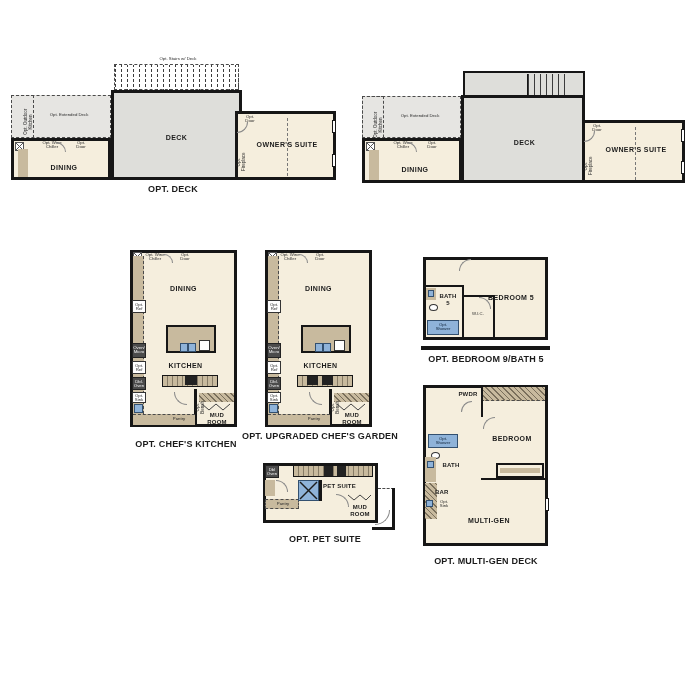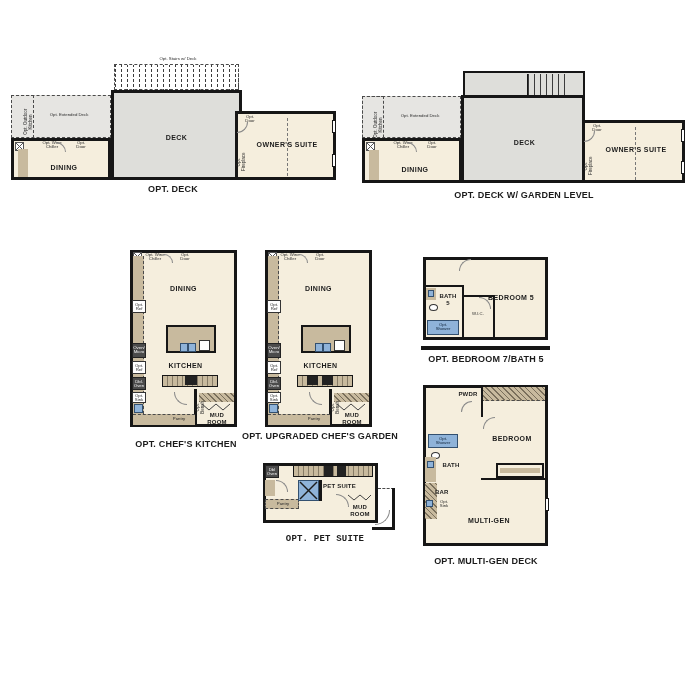--- a/index.html
+++ b/index.html
@@ -109,21 +109,20 @@
     <div class="room" style="left:223px; top:62px; width:103px; height:63px;">
       <div class="dashline" style="left:50px; top:4px; height:53px;"></div>
       <div class="rl" style="left:20px; top:22px; width:62px;">OWNER'S SUITE</div>
       <div class="win" style="right:-3px; top:6px; width:4px; height:13px;"></div>
       <div class="win" style="right:-3px; top:38px; width:4px; height:13px;"></div>
     </div>
     <div class="t xs" style="left:227px; top:65px; width:22px;">Opt. Door</div>
     <div class="arc br" style="left:225px; top:73px; width:11px; height:11px;"></div>
     <div class="t vt" style="left:223px; top:92px; height:32px;">Opt. Fireplace</div>
 
-    <div class="caption" style="left:25px; top:132px; width:280px;">OPT. DECK W/ GARDEN LEVEL</div>
   </div>
 
   <div class="plan" style="left:128px; top:246px; width:114px; height:200px;">
     <div class="room" style="left:2px; top:4px; width:107px; height:177px;"></div>
     <div class="abs xmark" style="left:5px; top:6px; width:9px; height:9px;"></div>
     <div class="t xs" style="left:13px; top:6px; width:28px;">Opt. Wine Chiller</div>
     <div class="t xs" style="left:46px; top:6px; width:22px;">Opt. Door</div>
     <div class="arc tr" style="left:36px; top:8px; width:9px; height:9px;"></div>
 
     <div class="rl" style="left:28px; top:38px; width:55px;">DINING</div>
@@ -237,21 +236,21 @@
       <div class="abs blue" style="left:2px; top:2px; width:6px; height:7px;"></div>
     </div>
     <div class="oval" style="left:8px; top:61px; width:9px; height:7px;"></div>
     <div class="rs" style="left:17px; top:50px; width:20px;">BATH 5</div>
     <div class="abs blue dash" style="left:6px; top:77px; width:32px; height:15px;">
       <div class="t xs" style="left:1px; top:1px; width:28px; color:#10233a;">Opt. Shower</div>
     </div>
     <div class="t xs" style="left:45px; top:68px; width:24px;">W.I.C.</div>
 
     <div class="wall" style="left:0px; top:103px; width:129px; height:4px;"></div>
-    <div class="caption" style="left:0px; top:111px; width:130px;">OPT. BEDROOM 7/BATH 5</div>
+    <div class="caption" style="left:0px; top:111px; width:130px;">OPT. BEDROOM 9/BATH 5</div>
   </div>
 
   <div class="plan" style="left:421px; top:378px; width:132px; height:192px;">
     <div class="room" style="left:2px; top:7px; width:125px; height:161px;"></div>
     <div class="abs tan hatchdiag" style="left:60px; top:9px; width:64px; height:14px; border-bottom:1px dashed #4a4a4a;"></div>
     <div class="rs" style="left:34px; top:13px; width:26px;">PWDR</div>
     <div class="arc tl" style="left:40px; top:23px; width:11px; height:11px;"></div>
 
     <div class="wall" style="left:60px; top:9px; width:2px; height:30px;"></div>
     <div class="arc tl" style="left:62px; top:39px; width:12px; height:12px;"></div>
@@ -311,16 +310,16 @@
     <svg class="abs" style="left:88px; top:36px;" width="24" height="7">
         <polyline points="0,1 6,6 12,1 18,6 23,1" fill="none" stroke="#444" stroke-width="1"></polyline>
       </svg>
     <div class="rs" style="left:84px; top:46px; width:32px;">MUD ROOM</div>
 
     <div class="dashtop" style="left:118px; top:30px; width:16px;"></div>
     <div class="wall" style="left:132px; top:30px; width:3px; height:42px;"></div>
     <div class="wall" style="left:112px; top:69px; width:23px; height:3px;"></div>
     <div class="arc br" style="left:115px; top:52px; width:15px; height:15px;"></div>
 
-    <div class="caption" style="left:2px; top:76px; width:126px;font-family:Liberation Mono, monospace;">OPT. PET SUITE</div>
+    <div class="caption" style="left:2px; top:76px; width:126px;">OPT. PET SUITE</div>
   </div>
 
 </div>
 
 </body></html>

